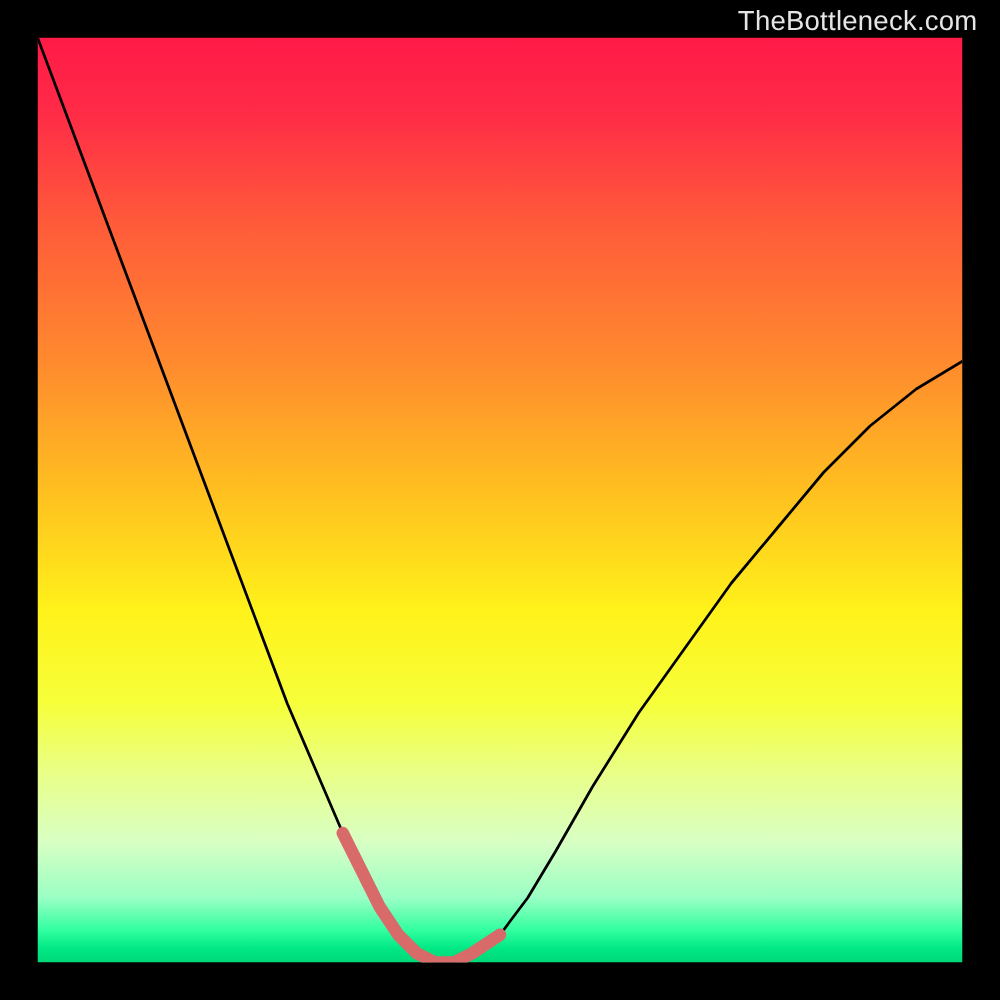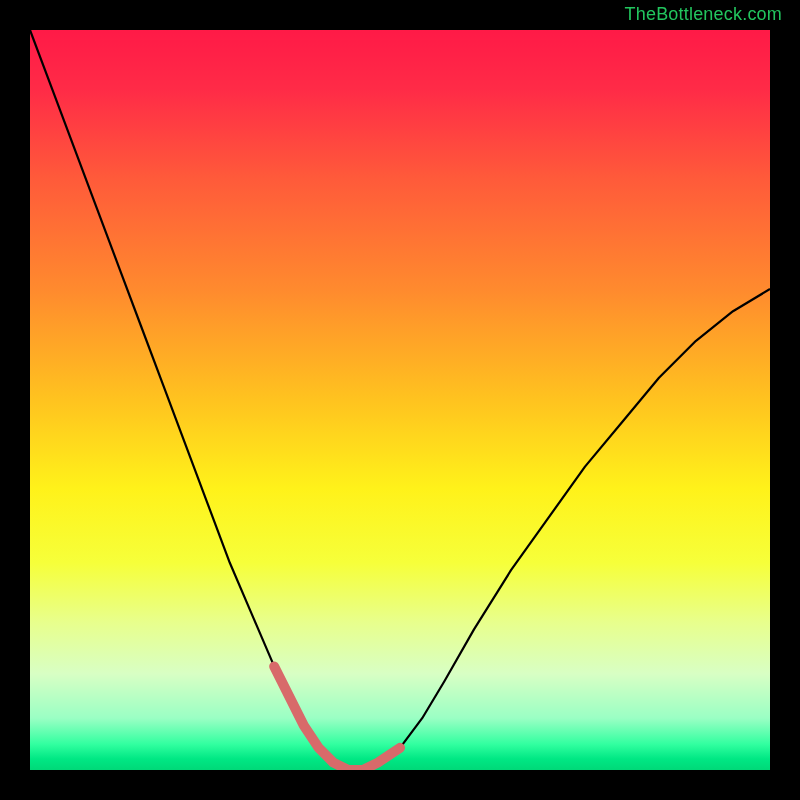--- a/index.html
+++ b/index.html
@@ -23,22 +23,22 @@
     position: absolute;
     left: 30px;
     top: 30px;
     width: 740px;
     height: 740px;
   }
   .watermark {
     position: absolute;
     top: 4px;
     right: 18px;
-    color: #22c55e;
-    font-size: 18px;
+    color: #e5e5e5;
+    font-size: 22px;
     font-weight: 500;
     letter-spacing: 0.2px;
     pointer-events: none;
   }
 </style>
 </head>
 <body>
 
 <div class="frame">
   <svg class="plot" viewBox="0 0 740 740" preserveAspectRatio="none">

